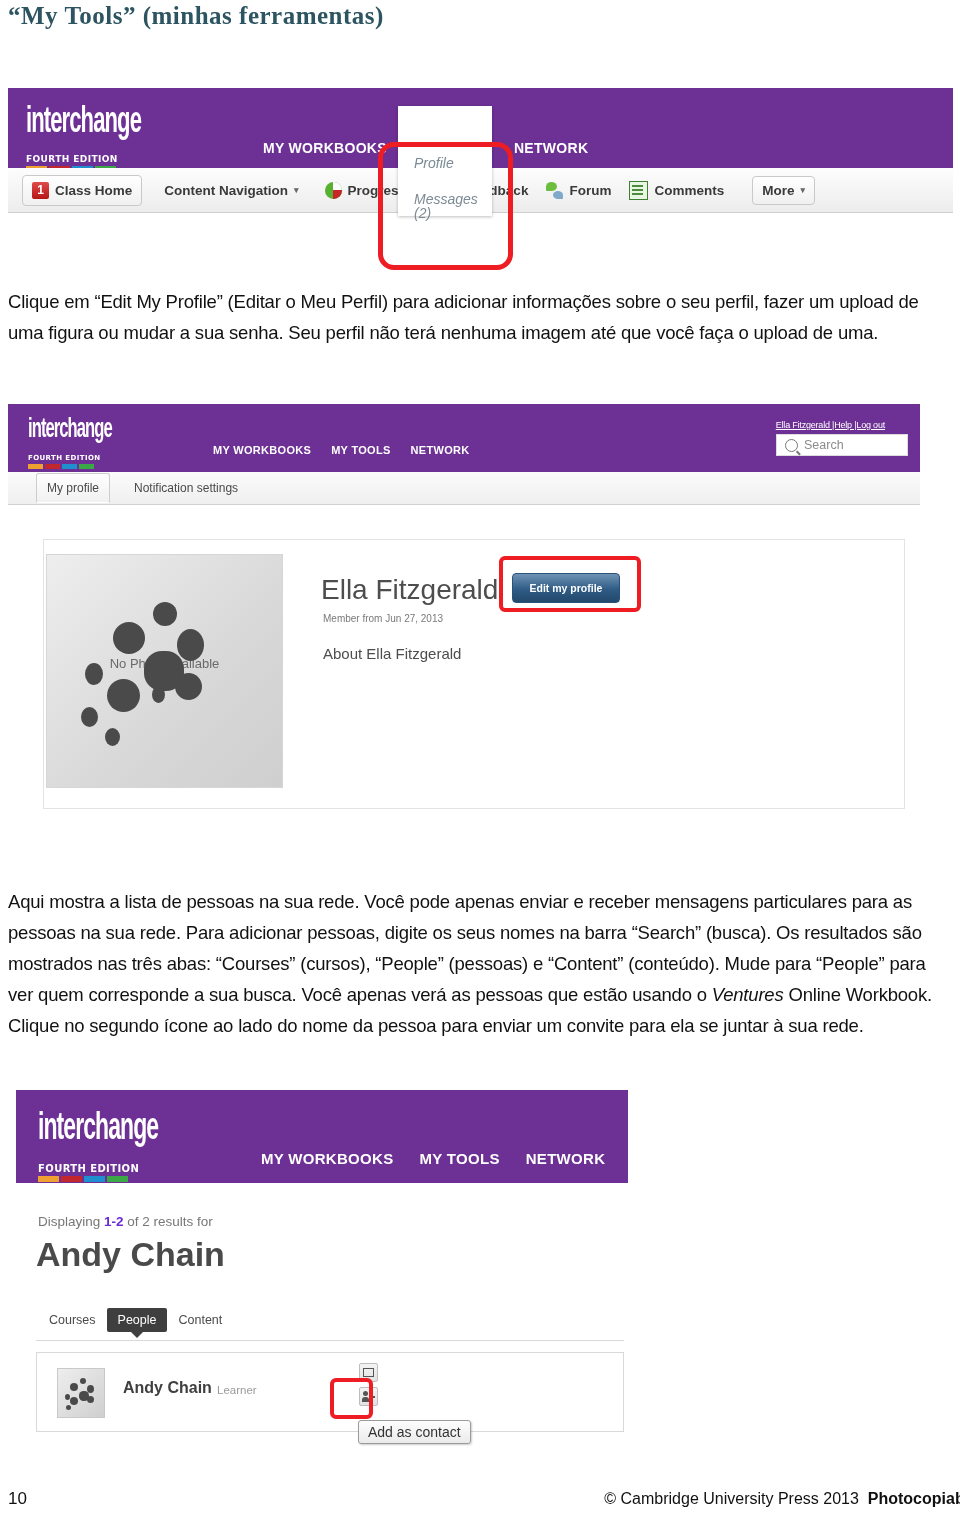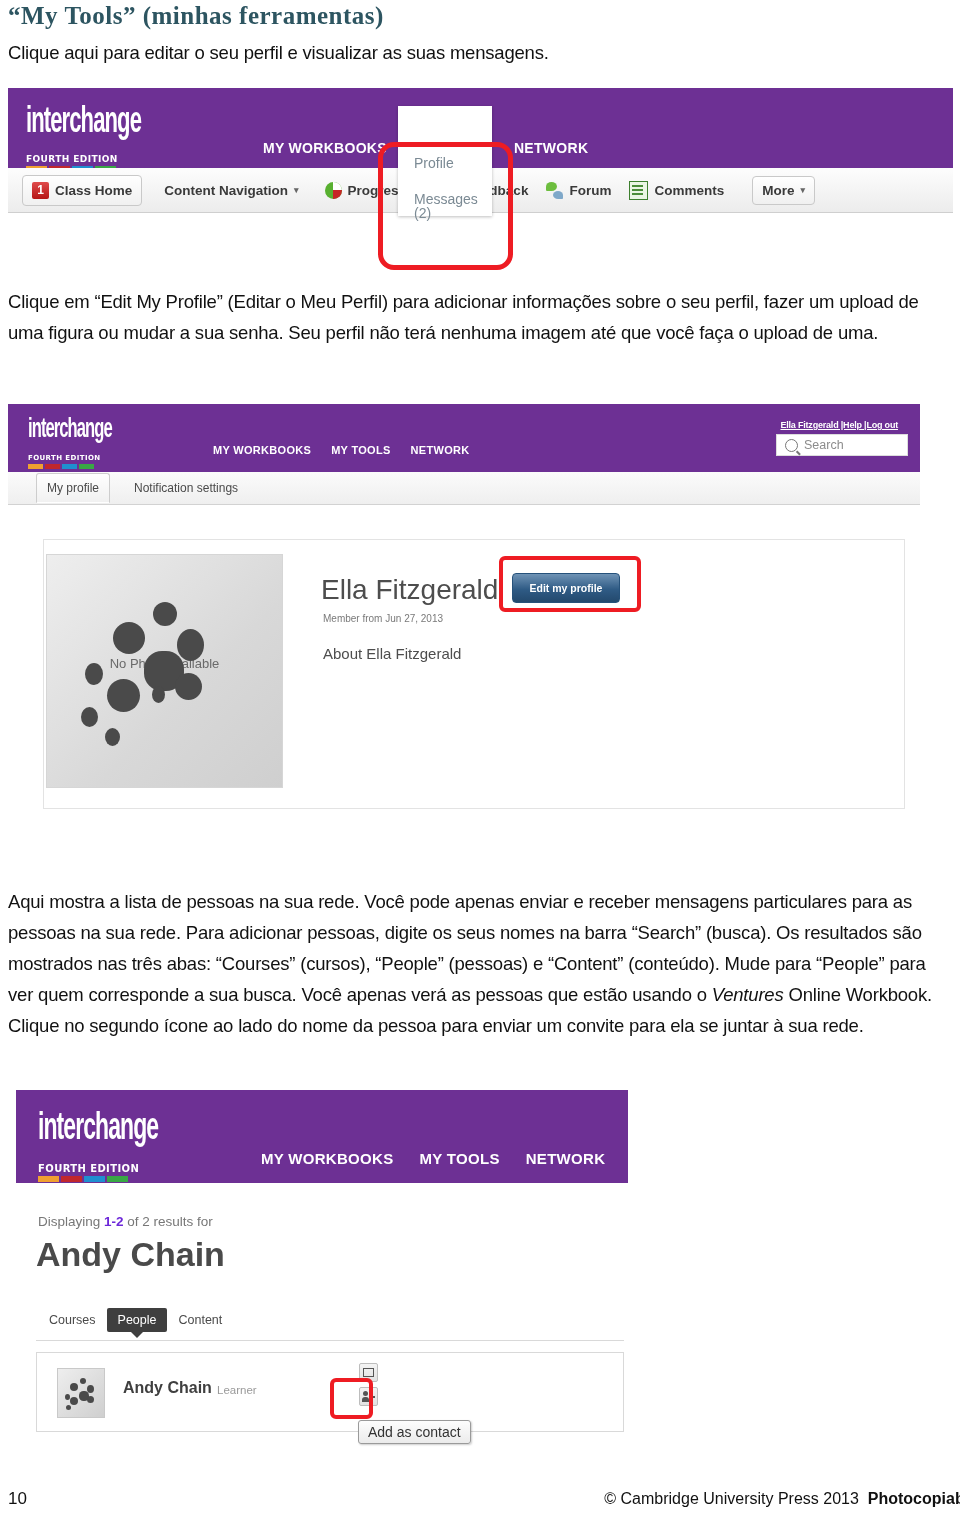--- a/index.html
+++ b/index.html
@@ -119,20 +119,21 @@
     position:absolute;
     background:#fff;
     box-shadow:0 1px 3px rgba(0,0,0,.25);
     z-index:5;
   }
   .dd-item {
     color:#7b8a94;
     font-size:14px;
     padding:0 0 0 16px;
     line-height:1;
+    font-style:italic;
   }
 
   
   .ring {
     position:absolute;
     border:5px solid #ee1c23;
     border-radius:16px;
     z-index:9;
     pointer-events:none;
     background:transparent;
@@ -260,21 +261,20 @@
   .pg-num { position:absolute; font-size:17px; color:#111; }
   .copy { position:absolute; font-size:16px; color:#111; white-space:nowrap; }
   .copy b { font-weight:bold; }
 </style>
 </head>
 <body>
 
 <div class="page">
 
   <h2 class="sec-head" style="position:absolute;left:8px;top:2px;">“My Tools” (minhas ferramentas)</h2>
-  <p class="body-copy" style="position:absolute;left:8px;top:37px;width:930px;">Clique aqui para editar o seu perfil e visualizar as suas mensagens.</p>
 
   <div class="shot" style="left:8px;top:88px;width:945px;height:130px;">
 
     <div class="purple-bar" style="position:absolute;left:0;top:0;width:945px;height:80px;">
 
       <div class="logo" style="left:18px;top:13px;">
         <span class="word" style="font-size:24px;">interchange</span>
         <span class="edition" style="margin-top:30px;">FOURTH EDITION</span>
         <span class="bars">
           <i style="background:#f0a030"></i>
@@ -359,21 +359,21 @@
             <i style="background:#39a845;width:15px;height:5px"></i>
         </span>
       </div>
 
       <div class="nav-main" style="left:205px;top:40px;font-size:11px;">
         <span style="margin-right:20px">MY WORKBOOKS</span>
         <span style="margin-right:20px">MY TOOLS</span>
         <span>NETWORK</span>
       </div>
 
-      <div class="topright-links" style="right:22px;top:16px;font-weight:bold;">Ella Fitzgerald |Help |Log out</div>
+      <div class="topright-links" style="right:35px;top:16px;">Ella Fitzgerald |Help |Log out</div>
 
       <div class="searchbox" style="right:12px;top:30px;width:132px;height:22px;">
         <span class="mag"></span>
         <span>Search</span>
       </div>
     </div>
 
     <div class="subtab-bar" style="left:0;top:68px;width:912px;height:33px;padding-left:28px;">
       <div class="subtab active">My profile</div>
       <div class="subtab">Notification settings</div>

